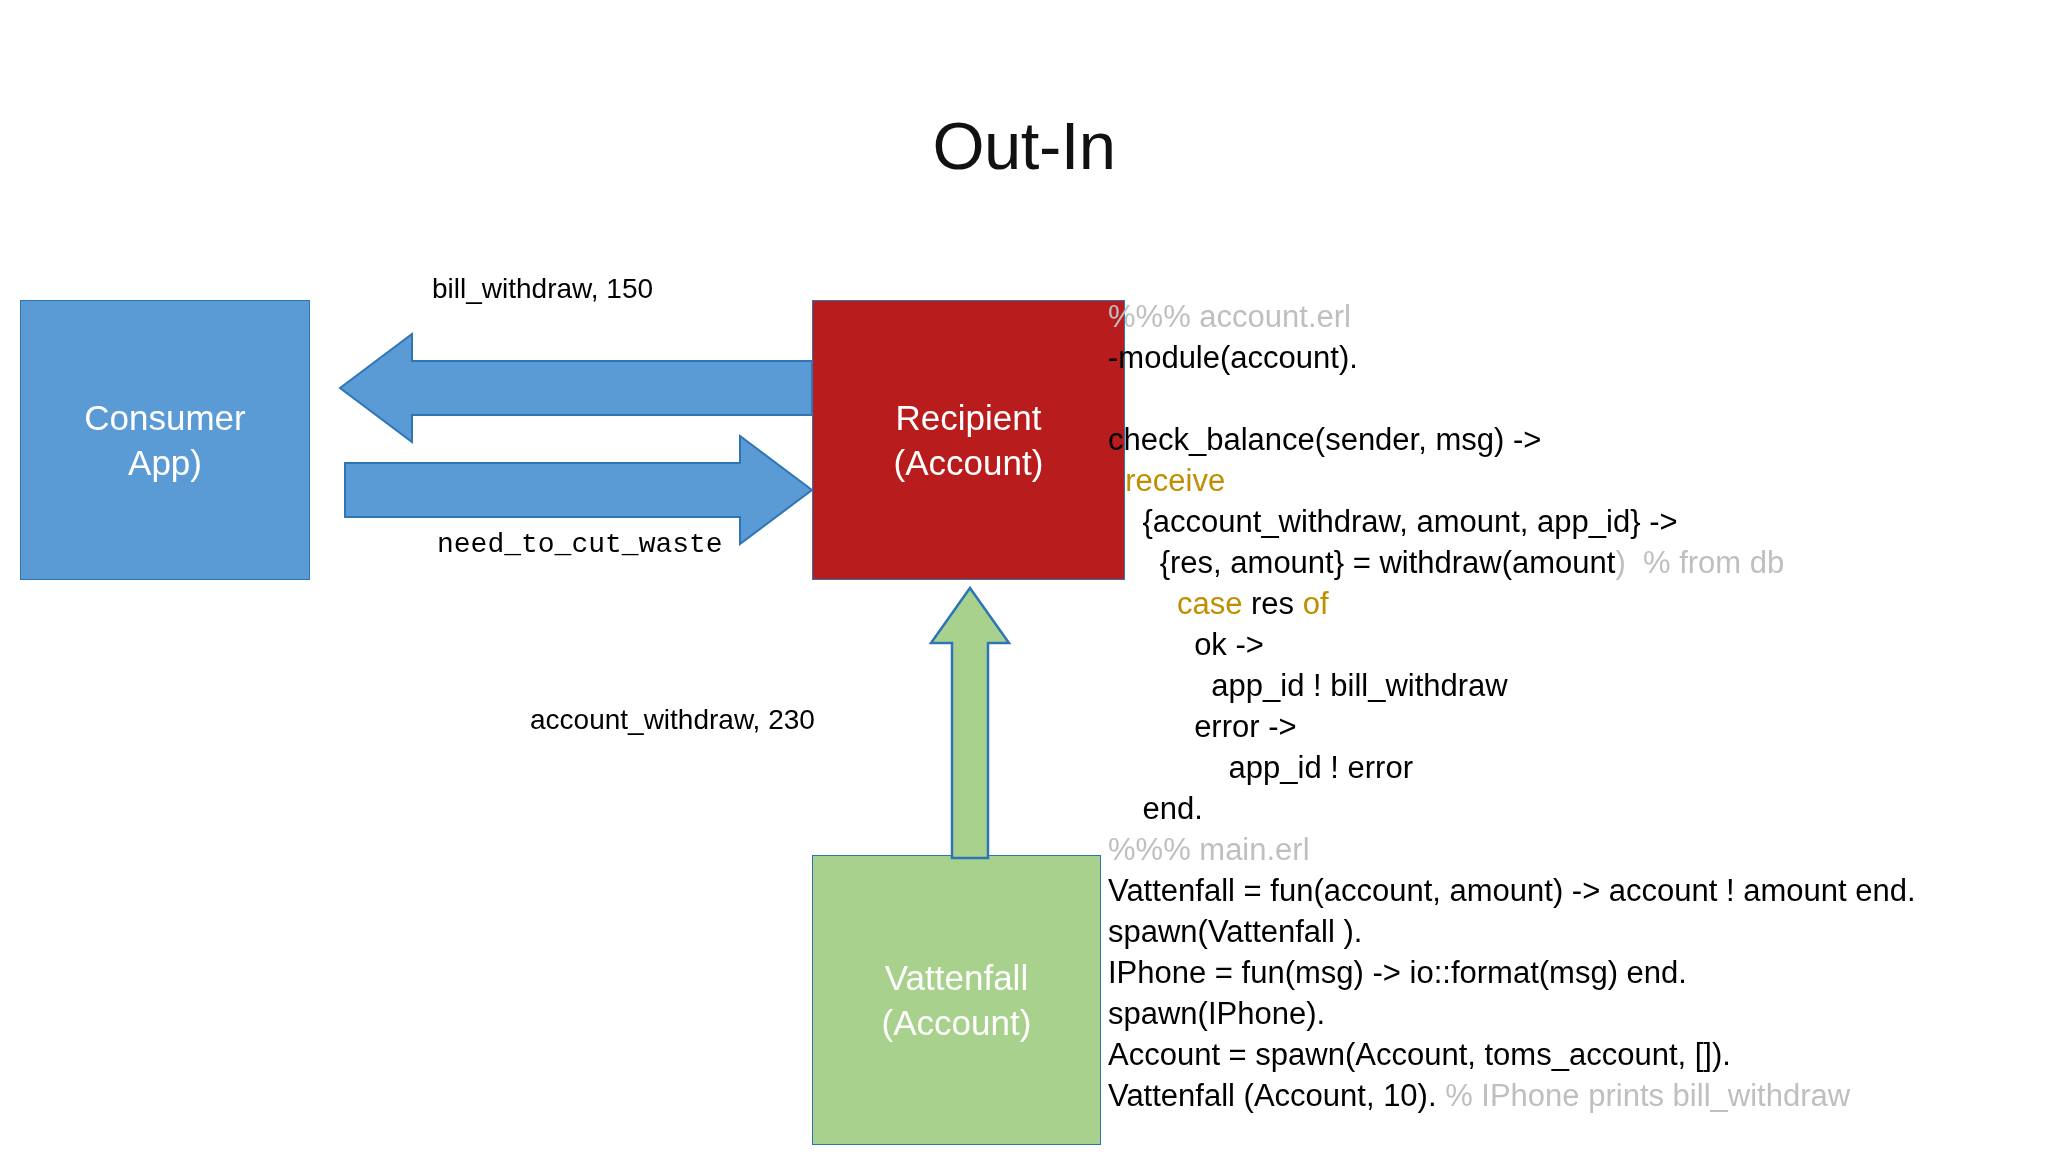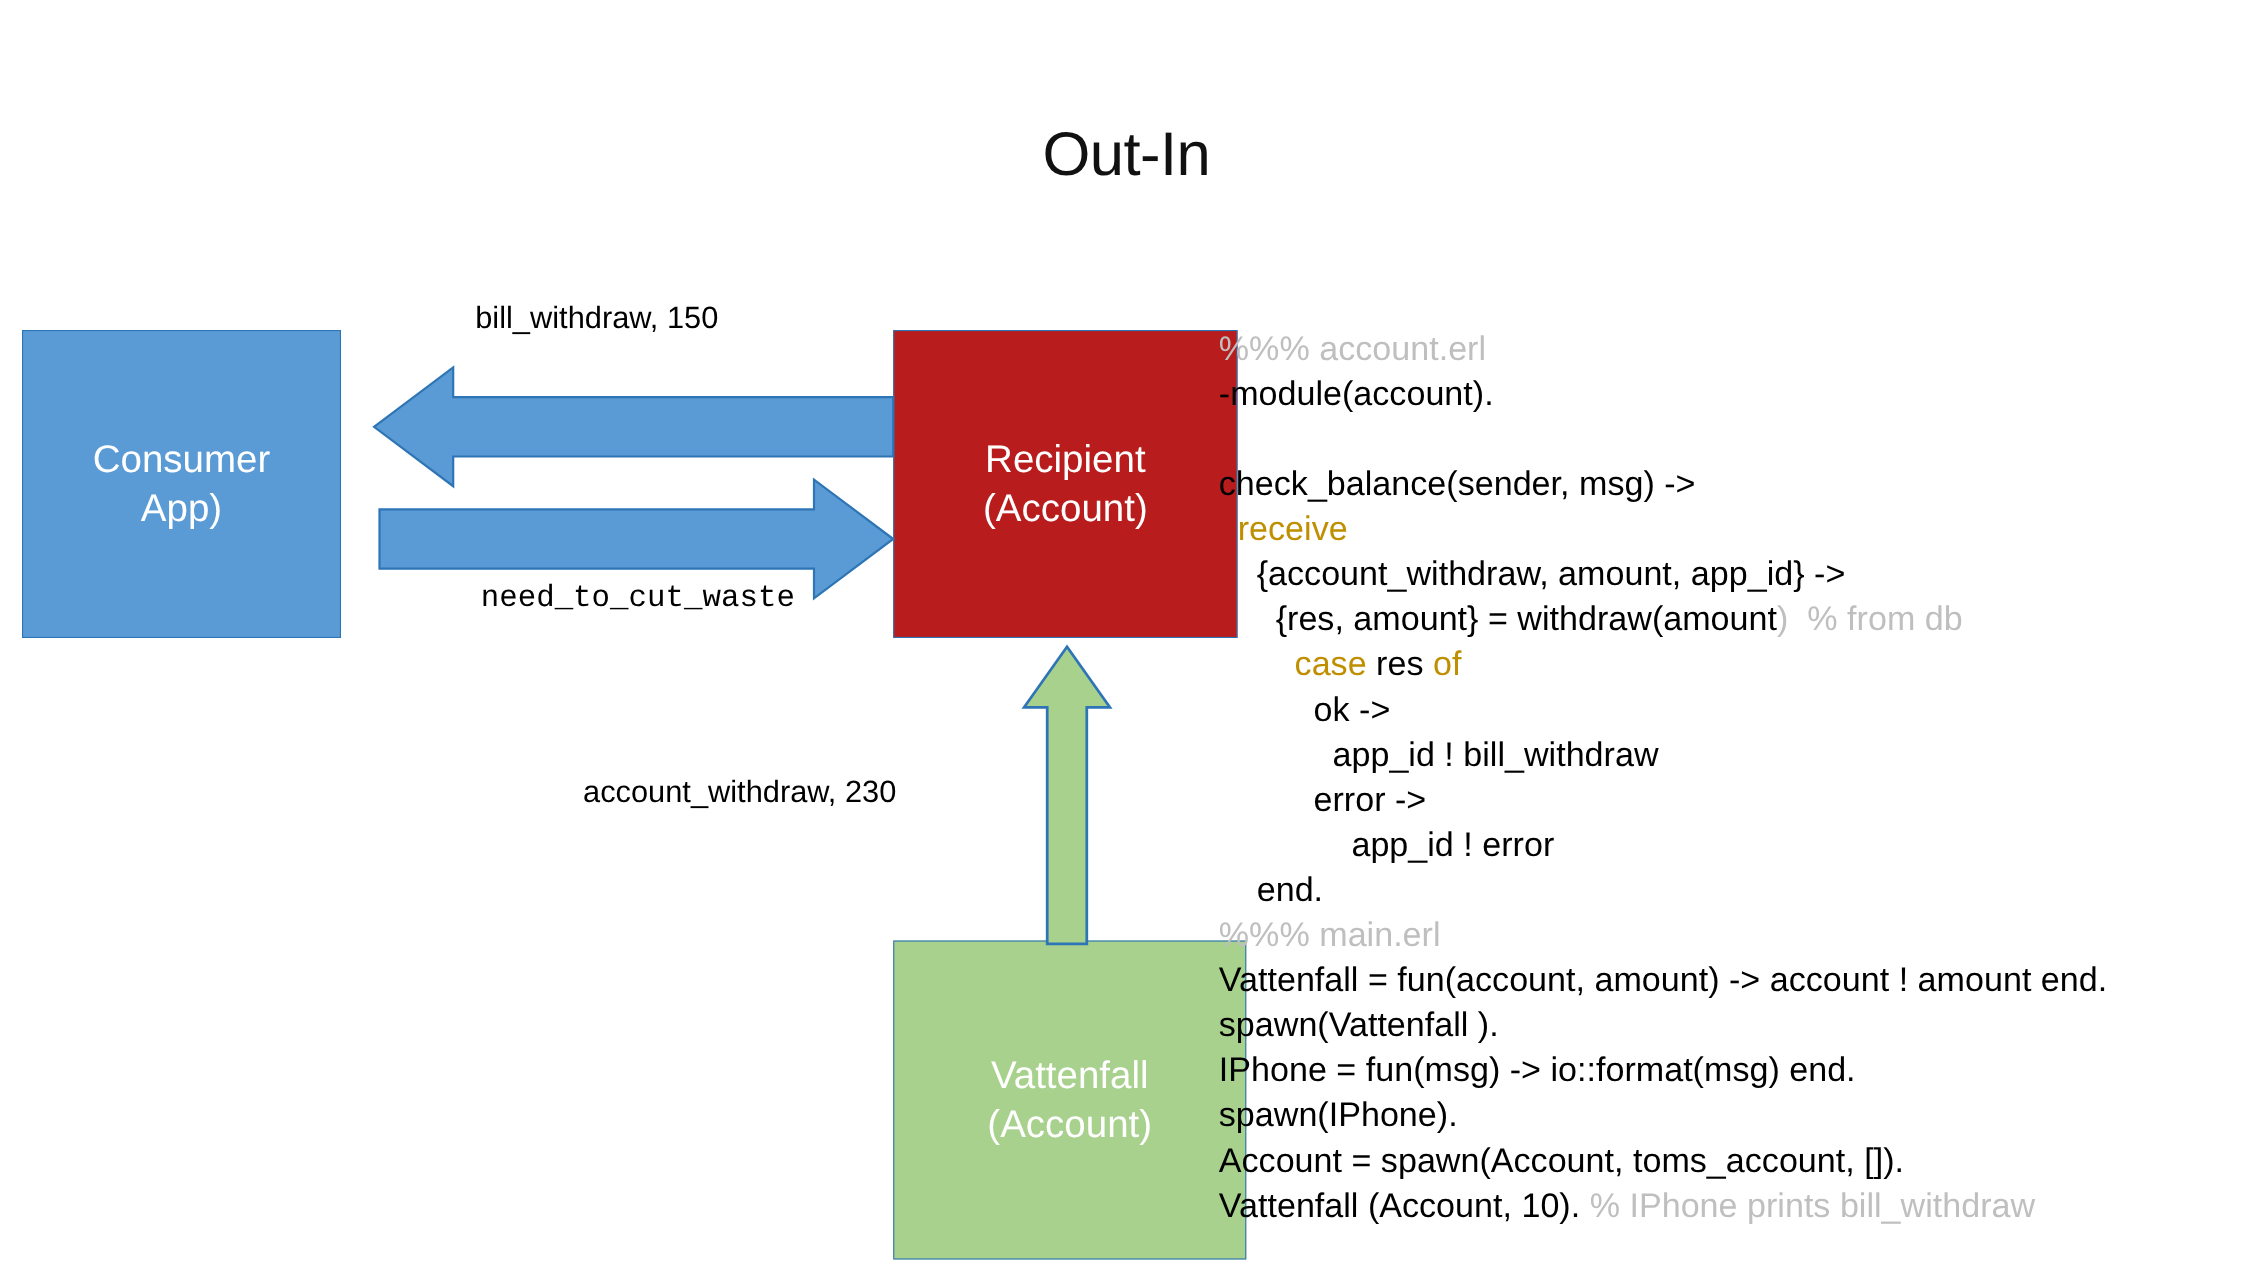--- a/index.html
+++ b/index.html
@@ -17,21 +17,21 @@
     color: #000000;
   }
 
   
   #slide-title {
     position: absolute;
     left: 0;
     top: 112px;
     width: 2048px;
     text-align: center;
-    font-size: 56px;
+    font-size: 67px;
     font-weight: 400;
     line-height: 1.0;
     letter-spacing: -0.5px;
     color: #111111;
   }
 
   
   .node {
     position: absolute;
     display: flex;
@@ -51,21 +51,21 @@
     width: 290px; height: 280px;
     background: #5B9BD5;
   }
   #node-recipient {
     left: 812px; top: 300px;
     width: 313px; height: 280px;
     background: #5B9BD5;
   }
   #node-vattenfall {
     left: 812px; top: 855px;
-    width: 321px; height: 290px;
+    width: 289px; height: 290px;
     background: #A9D18E;
   }
 
   
   .arrow { position: absolute; }
   .arrow svg { display: block; overflow: visible; }
 
   #arrow-bill-withdraw { left: 340px; top: 328px; }
   #arrow-need-cut      { left: 345px; top: 430px; }
   #arrow-account-withdraw { left: 930px; top: 588px; }

